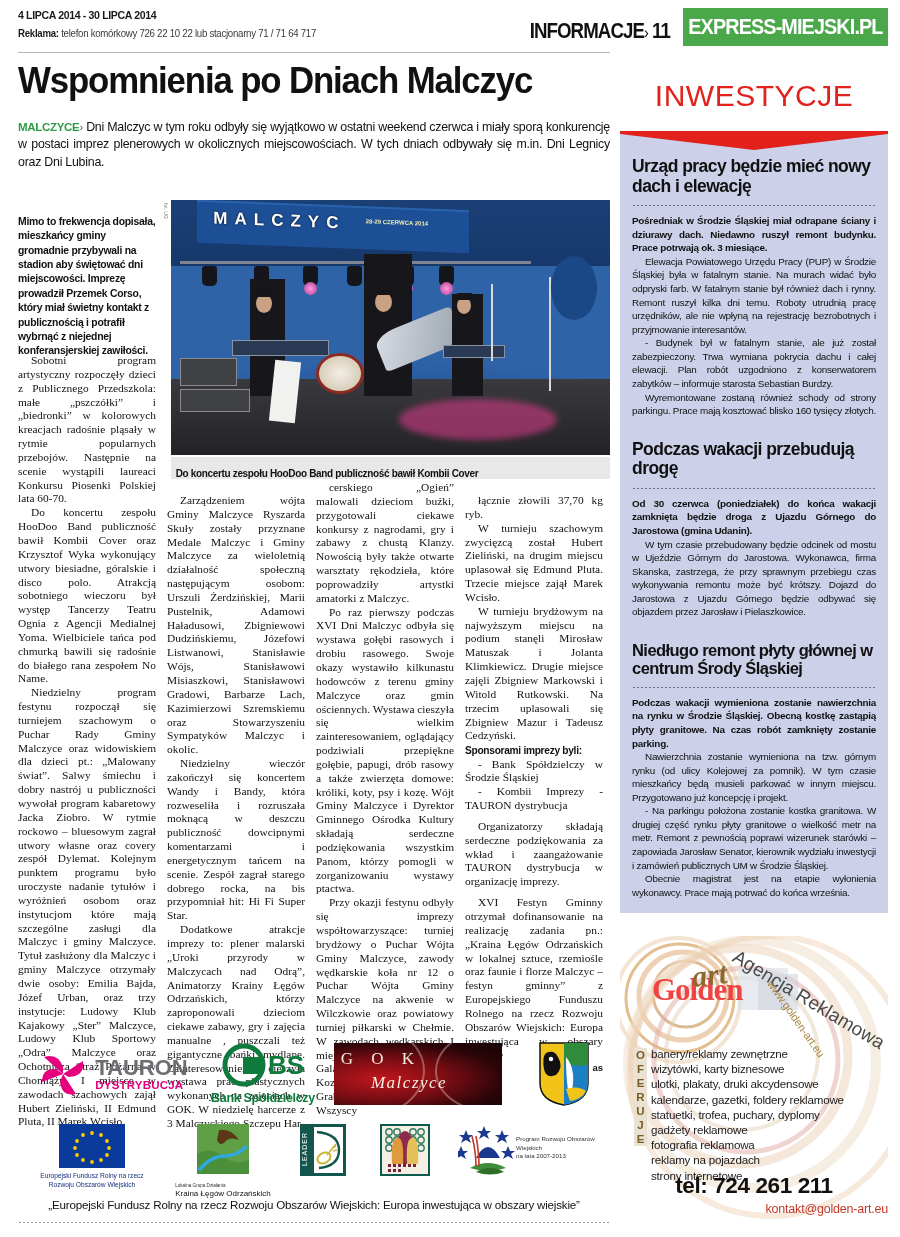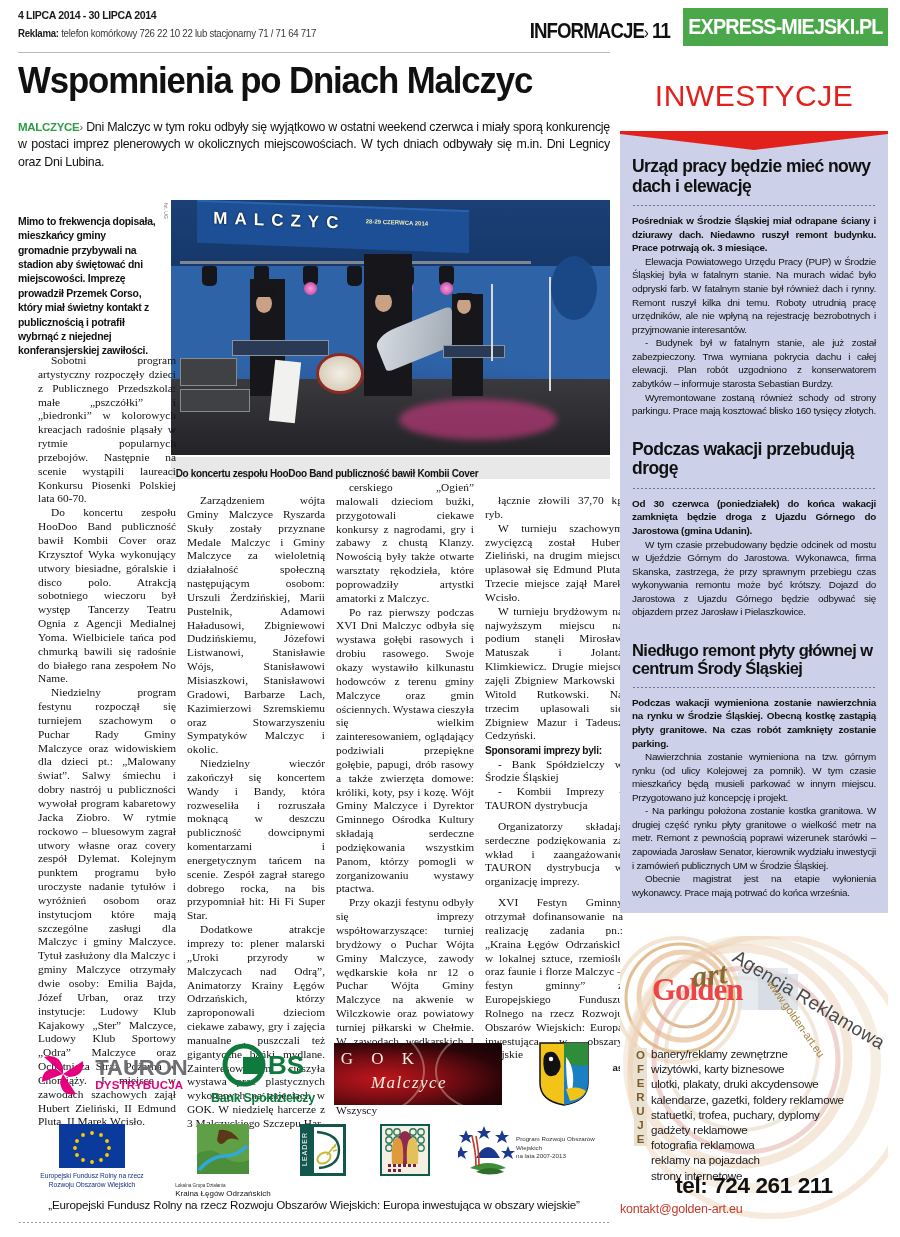--- a/index.html
+++ b/index.html
@@ -138,21 +138,21 @@
     font-size: 10.4px; font-weight: 700; line-height: 1.38;
     color: #111; letter-spacing: -0.25px;
   }
 
   
   .col {
     position: absolute;
     font-family: "Liberation Serif", serif;
     font-size: 11.4px; line-height: 1.215; color: #111;
     text-align: justify; text-justify: inter-word;
-    -webkit-hyphens: auto; hyphens: auto; margin-left: 20px;
+    -webkit-hyphens: auto; hyphens: auto;
   }
   .col p { text-indent: 13px; margin: 0; }
   .col .sub {
     font-family: "Liberation Sans", sans-serif;
     font-weight: 700; font-size: 10.2px; text-indent: 0;
     letter-spacing: -0.3px; margin-top: 2px;
   }
   .col .sig { text-align: right; font-weight: 700; font-size: 9.5px;
       font-family:"Liberation Sans",sans-serif; text-indent:0; }
 
@@ -269,21 +269,21 @@
   .ad-www { position: absolute; left: 155px; top: 42px; font-size: 11px; color:#a8833c;
       transform: rotate(55deg); transform-origin: left top; white-space:nowrap; }
   .ad-oferuje { position: absolute; left: 14px; top: 112px;
       display: flex; flex-direction: column; }
   .ad-oferuje span { font-size: 11.5px; font-weight:700; color:#7a5c24;
       background:#e9e2d2; width:13px; text-align:center; line-height:1.22; }
   .ad-list { position: absolute; left: 31px; top: 110px;
       font-size: 11.6px; color:#1a1a1a; line-height:1.31; letter-spacing:-0.2px; }
   .ad-tel { position: absolute; left: 0; top: 237px; width: 268px; text-align:center;
       font-size: 22.5px; font-weight:700; color:#111; letter-spacing:-0.4px; }
-  .ad-mail { position: absolute; left: 0; top: 266px; width: 268px; text-align:left;
+  .ad-mail { position: absolute; left: 0; top: 266px; width: 268px; text-align:right;
       font-size: 12.5px; color:#c23a2a; letter-spacing:-0.2px; }
 </style>
 </head>
 <body>
 
 <div class="page">
 
   <div class="masthead">
     <div class="mh-date">4 LIPCA 2014 - 30 LIPCA 2014</div>
     <div class="mh-reklama">

